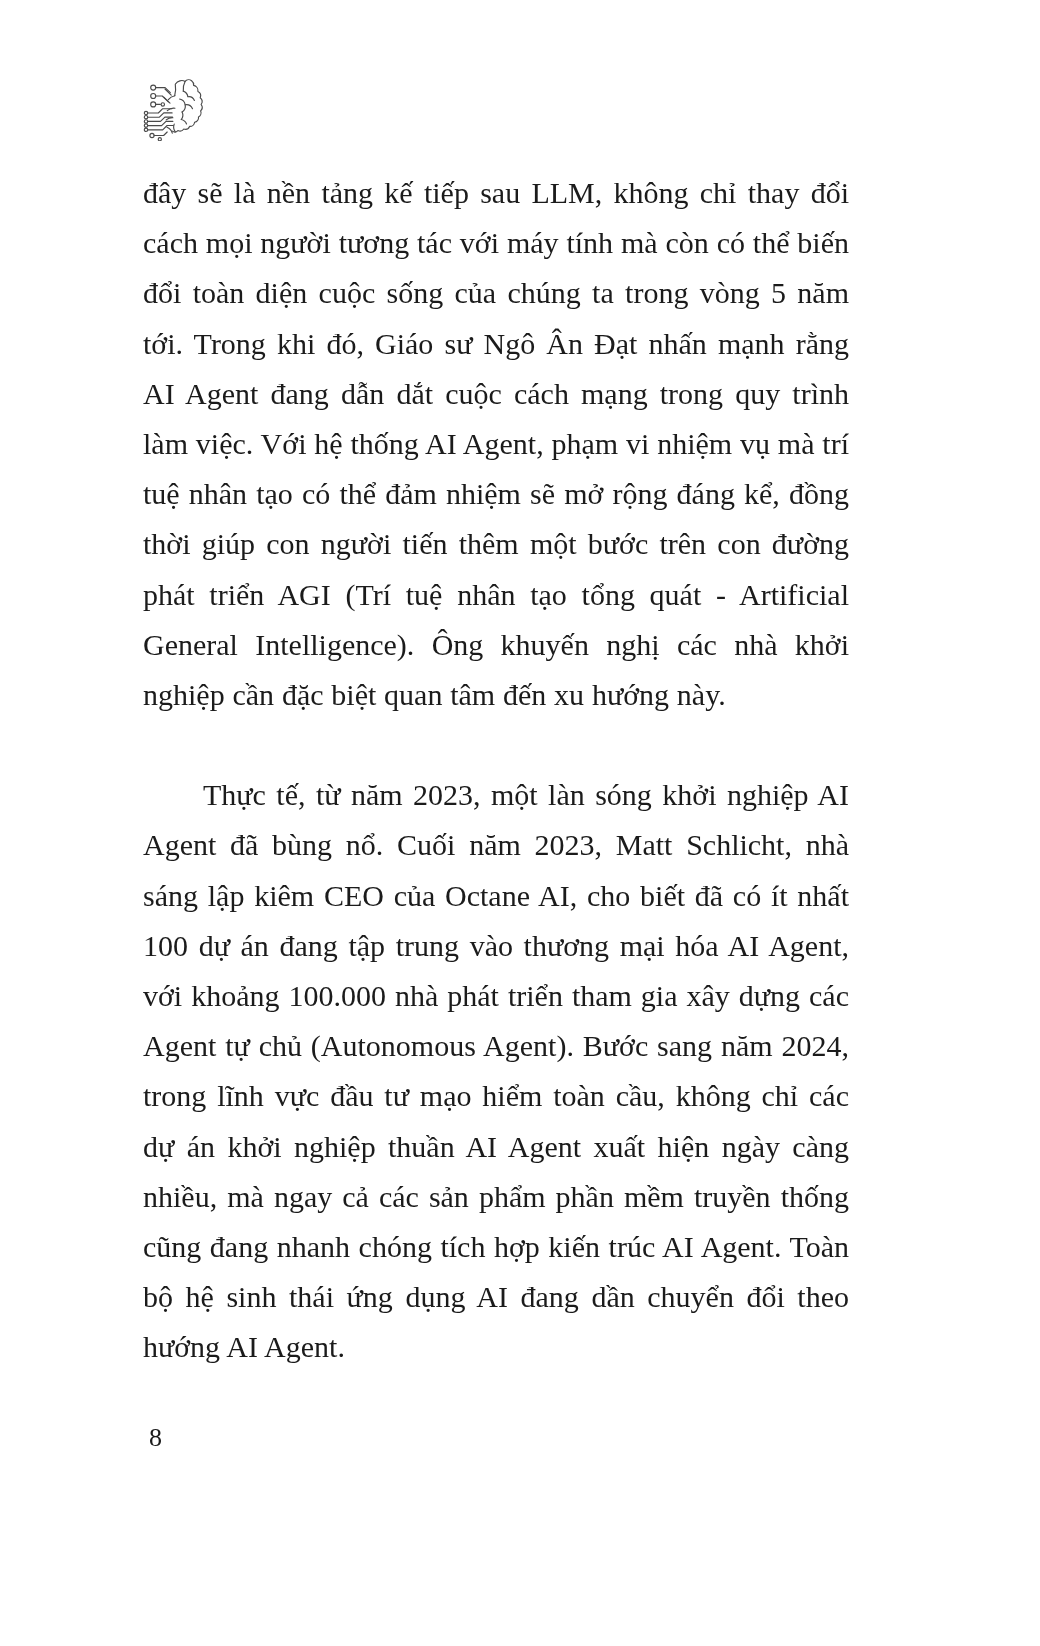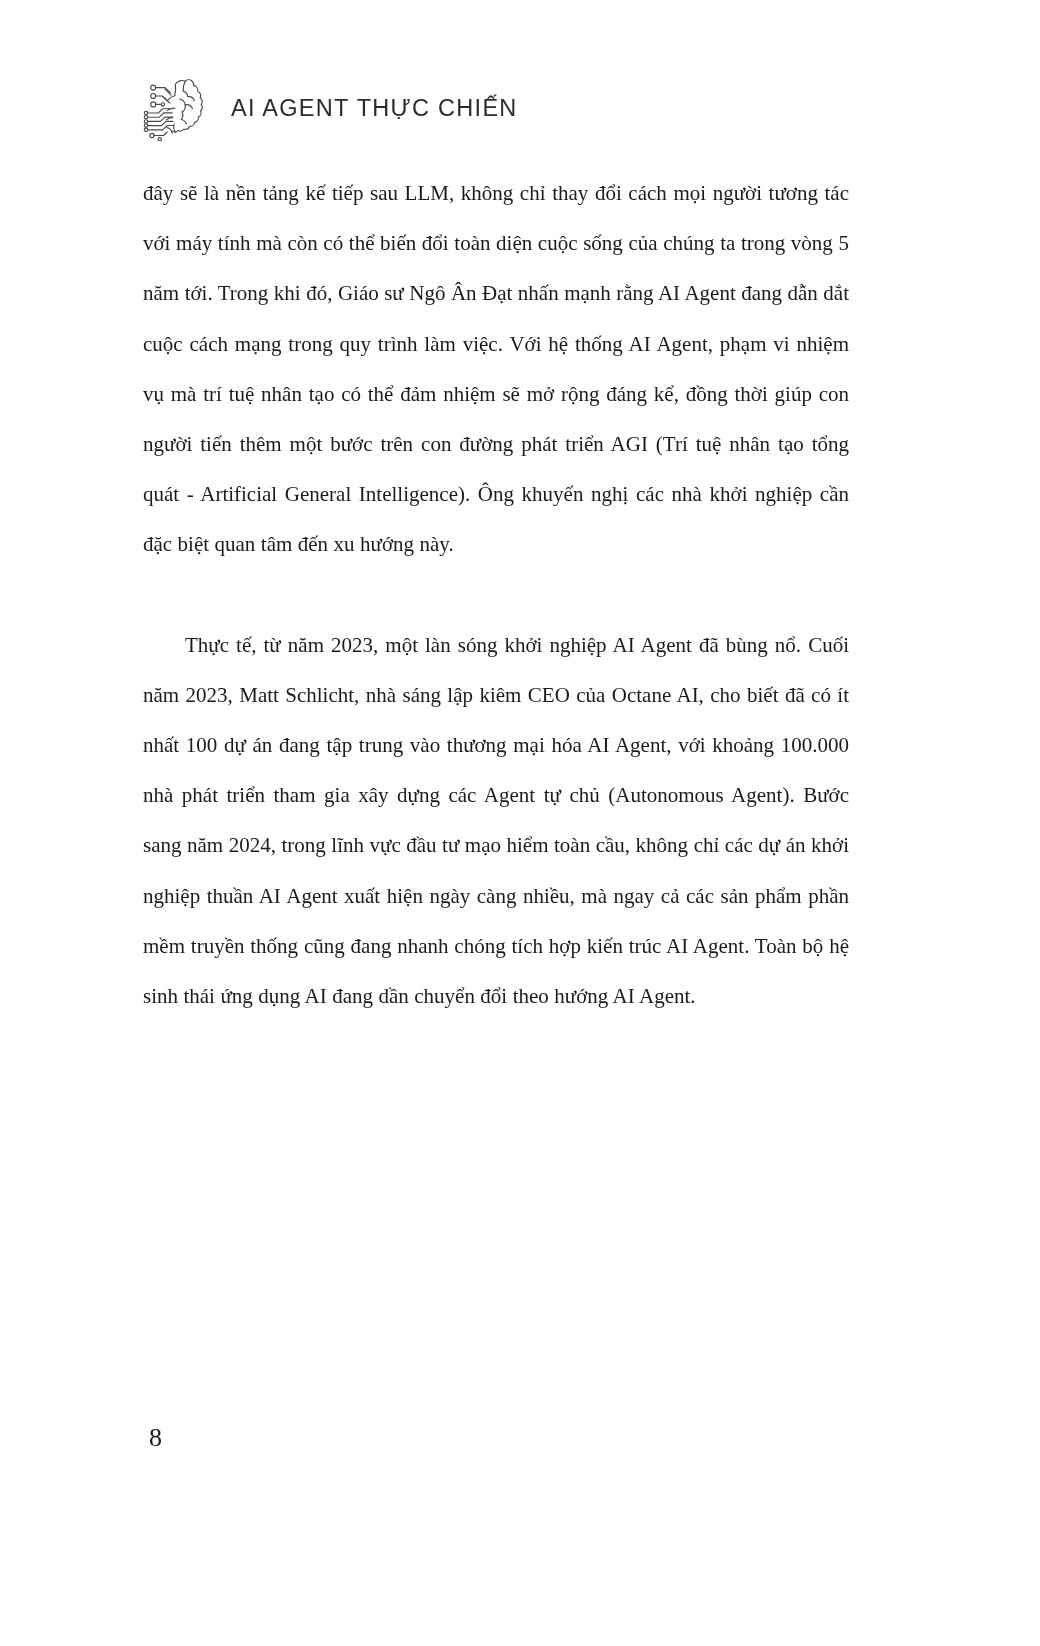--- a/index.html
+++ b/index.html
@@ -50,21 +50,21 @@
   
   .content {
     position: absolute;
     top: 168px;
     left: 143px;
     width: 706px;
   }
 
   .body-par {
     margin: 0;
-    font-size: 21px;
+    font-size: 30px;
     line-height: 50.2px;
     color: #1b1b1b;
     text-align: justify;
     text-justify: inter-word;
     -webkit-hyphens: none;
     hyphens: none;
     word-spacing: 0.01em;
   }
 
   .body-par.indented {
@@ -132,21 +132,20 @@
       <circle cx="3.0" cy="42.2" r="1.7"></circle>
       <circle cx="3.0" cy="46.4" r="1.7"></circle>
       <circle cx="3.0" cy="50.6" r="1.7"></circle>
       <circle cx="3.0" cy="54.8" r="1.7"></circle>
 
       <circle cx="9.0" cy="60.5" r="2.1"></circle>
       <path d="M11.1 60.5h9.5l3.6-3.5"></path>
       <circle cx="16.8" cy="64.2" r="1.6"></circle>
     </svg>
 
-    <div class="brand-title">AI AGENT THỰC CHIẾN</div>
   </div>
 
   <div class="content">
     <p class="body-par">đây sẽ là nền tảng kế tiếp sau LLM, không chỉ thay đổi cách mọi người tương tác với máy tính mà còn có thể biến đổi toàn diện cuộc sống của chúng ta trong vòng 5 năm tới. Trong khi đó, Giáo sư Ngô Ân Đạt nhấn mạnh rằng AI Agent đang dẫn dắt cuộc cách mạng trong quy trình làm việc. Với hệ thống AI Agent, phạm vi nhiệm vụ mà trí tuệ nhân tạo có thể đảm nhiệm sẽ mở rộng đáng kể, đồng thời giúp con người tiến thêm một bước trên con đường phát triển AGI (Trí tuệ nhân tạo tổng quát - Artificial General Intelligence). Ông khuyến nghị các nhà khởi nghiệp cần đặc biệt quan tâm đến xu hướng này.</p>
     <div class="par-gap"></div>
     <p class="body-par indented">Thực tế, từ năm 2023, một làn sóng khởi nghiệp AI Agent đã bùng nổ. Cuối năm 2023, Matt Schlicht, nhà sáng lập kiêm CEO của Octane AI, cho biết đã có ít nhất 100 dự án đang tập trung vào thương mại hóa AI Agent, với khoảng 100.000 nhà phát triển tham gia xây dựng các Agent tự chủ (Autonomous Agent). Bước sang năm 2024, trong lĩnh vực đầu tư mạo hiểm toàn cầu, không chỉ các dự án khởi nghiệp thuần AI Agent xuất hiện ngày càng nhiều, mà ngay cả các sản phẩm phần mềm truyền thống cũng đang nhanh chóng tích hợp kiến trúc AI Agent. Toàn bộ hệ sinh thái ứng dụng AI đang dần chuyển đổi theo hướng AI Agent.</p>
   </div>
 
   <div class="page-folio">8</div>
 

